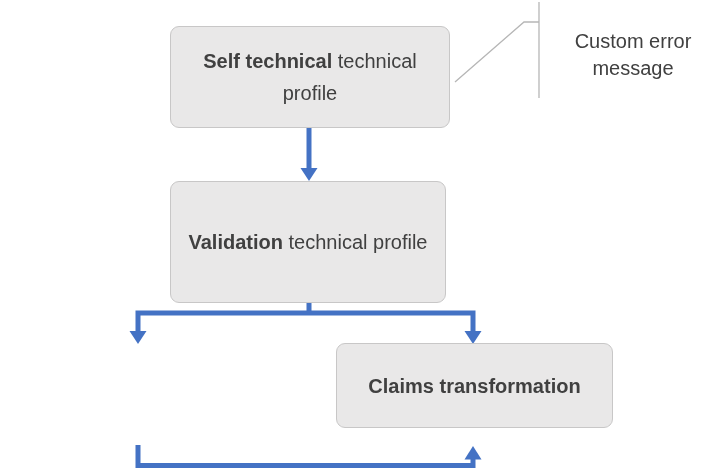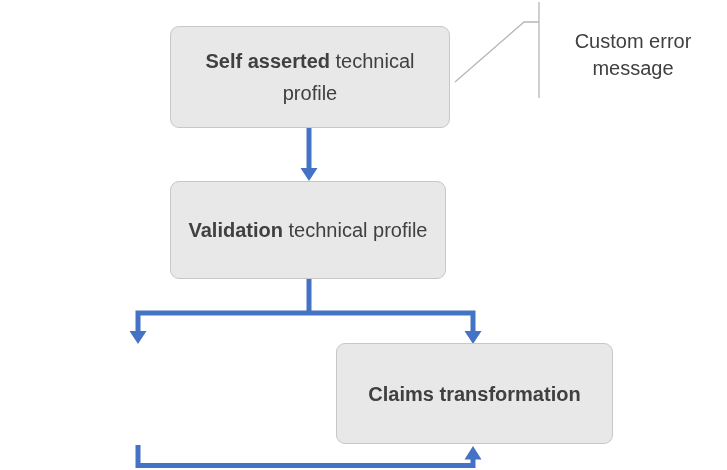--- a/index.html
+++ b/index.html
@@ -27,23 +27,23 @@
     align-items: center;
     justify-content: center;
     color: var(--text-color, #404040);
     font-size: 20px;
     line-height: 1.6;
     z-index: 1;
   }
   .node .label { text-align: center; padding: 0 16px; }
   .node .b { font-weight: bold; }
   #node-self-asserted        { left: 170px; top: 26px;  width: 280px; height: 102px; }
-  #node-validation           { left: 170px; top: 181px; width: 276px; height: 98px; align-items: center;  }
+  #node-validation           { left: 170px; top: 181px; width: 276px; height: 122px; align-items: center;  }
   #node-claims-tp            { left: 3px;   top: 343px; width: 276px; height: 102px; }
-  #node-claims-transform     { left: 336px; top: 343px; width: 277px; height: 101px; }
+  #node-claims-transform     { left: 336px; top: 343px; width: 277px; height: 85px; }
   .callout-text {
     position: absolute;
     left: 548px; top: 28px; width: 170px;
     text-align: center;
     font-size: 20px;
     line-height: 1.35;
     color: var(--text-color, #404040);
     z-index: 1;
   }
   .blue-line { stroke: var(--arrow-blue, #4472c4); stroke-width: 5; fill: none; }
@@ -65,21 +65,21 @@
 
     <path class="blue-line" d="M309,279 L309,313 M138,331 L138,313 L473,313 L473,331"></path>
     <polygon class="blue-head" points="138,344 129.5,331 146.5,331"></polygon>
     <polygon class="blue-head" points="473,344 464.5,331 481.5,331"></polygon>
 
     <path class="blue-line" d="M138,445 L138,465.5 L473,465.5 L473,459"></path>
     <polygon class="blue-head" points="473,446 464.5,459.5 481.5,459.5"></polygon>
   </svg>
 
   <div class="node" id="node-self-asserted">
-    <span class="label"><span class="b">Self asserted</span><span> technical profile</span></span>
+    <span class="label"><span class="b">Self technical</span><span> technical profile</span></span>
   </div>
 
   <div class="node" id="node-validation">
     <span class="label"><span class="b">Validation</span><span> technical profile</span></span>
   </div>
 
 
   <div class="node" id="node-claims-transform">
     <span class="label"><span class="b">Claims transformation</span><span></span></span>
   </div>

